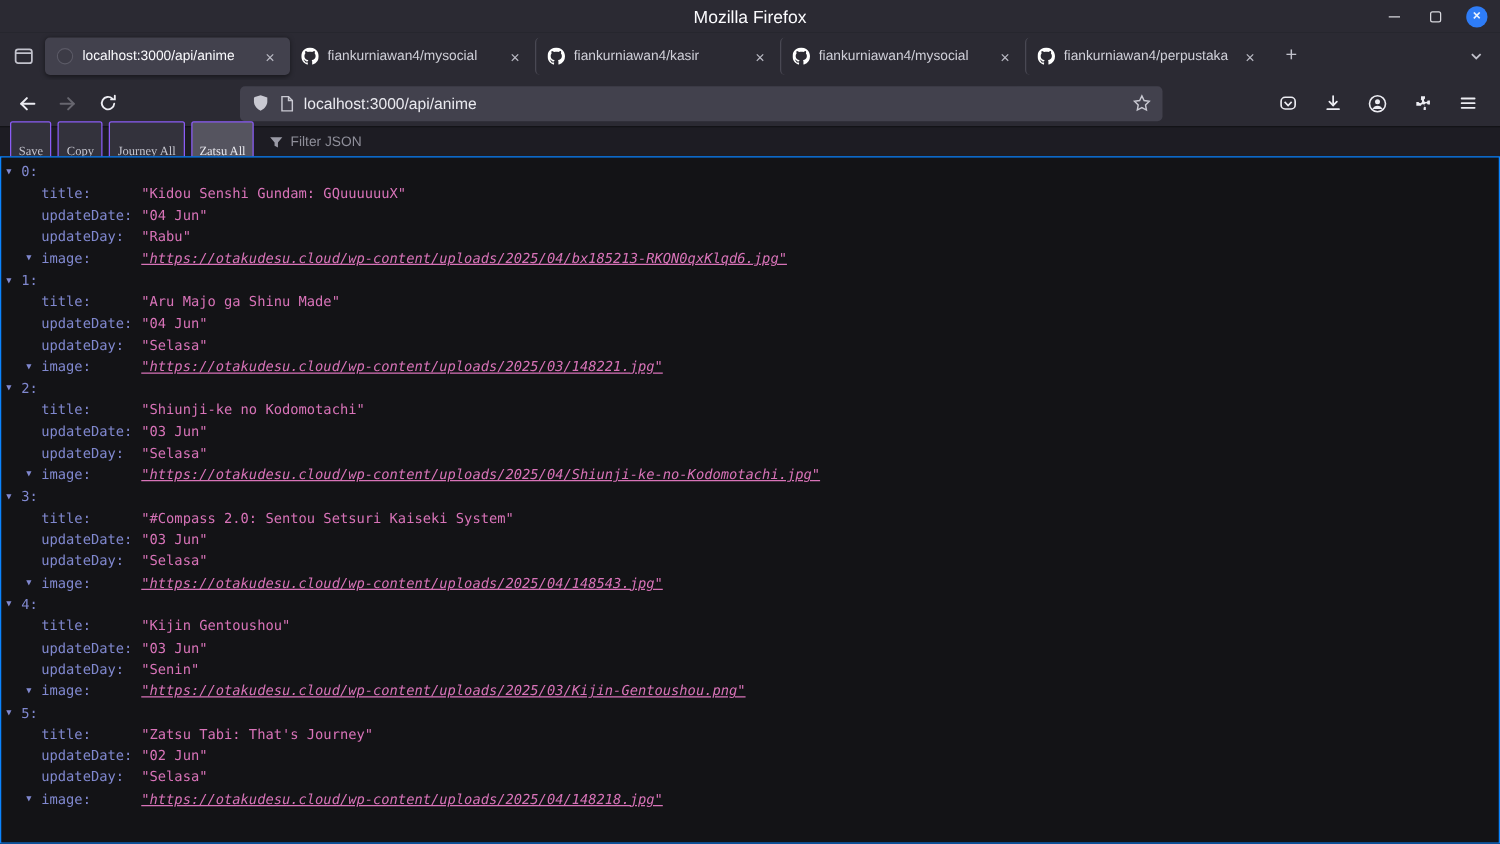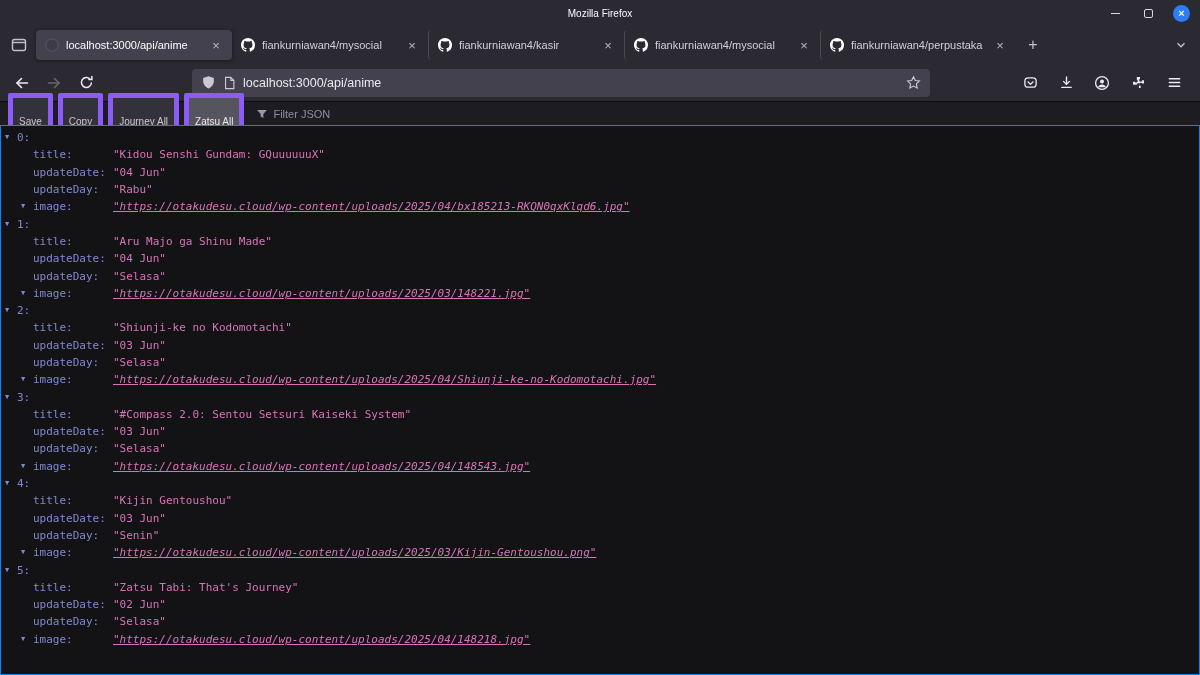--- a/index.html
+++ b/index.html
@@ -2,21 +2,21 @@
 <html style="--accent-blue: #0a84ff; --json-key: #8088cf; --json-string: #d873b8;"><head>
 <meta charset="utf-8">
 <style>
   *{margin:0;padding:0;box-sizing:border-box}
   html,body{width:1200px;height:675px;overflow:hidden}
   body{background:#1c1b22;font-family:"Liberation Sans",sans-serif;font-size:11px;color:#fbfbfe}
   .window{display:flex;flex-direction:column;width:1200px;height:675px}
 
   
   .titlebar{height:26px;background:#2b2a33;display:flex;align-items:center;justify-content:center;position:relative;flex:0 0 auto}
-  .titlebar-title{font-size:10px;color:#fbfbfe}
+  .titlebar-title{font-size:14px;color:#fbfbfe}
   .win-controls{position:absolute;right:10px;top:0;height:100%;display:flex;align-items:center;gap:16px}
   .wc{width:17px;height:17px;display:flex;align-items:center;justify-content:center;cursor:default}
   .wc-line{width:9px;border-top:1.5px solid #d8d8de}
   .wc-box{width:9px;height:9px;border:1.5px solid #d8d8de;border-radius:2px}
   .wc.close{border-radius:50%;background:#2e7cf6;color:#eaf2ff;font-size:11px;line-height:1;font-weight:bold}
 
   
   .tabstrip{height:38px;background:#2b2a33;display:flex;align-items:center;padding:0 6px;flex:0 0 auto}
   .iconbtn{width:26px;height:26px;border-radius:4px;display:flex;align-items:center;justify-content:center;color:#c2c2cc;flex:0 0 auto}
   .tabs{display:flex;align-items:center;height:100%;margin-left:4px}
@@ -37,21 +37,21 @@
   .url-text{flex:1;color:#e9e9ef;font-size:12.5px;white-space:nowrap;overflow:hidden}
   .nav-right{margin-left:auto;display:flex;align-items:center;gap:4px}
 
   
   .viewer-tabbar{height:25px;background:#18171d;display:flex;align-items:stretch;padding:0 2px;flex:0 0 auto}
   .vtab{padding:0 11px;display:flex;align-items:center;color:#b3b3bd;font-size:11px;position:relative;cursor:default}
   .vtab.active{color:#ffffff}
   .vtab.active::after{content:"";position:absolute;left:7px;right:7px;bottom:0;height:2px;background:var(--accent-blue,#0a84ff)}
   .viewer-toolbar{height:23px;background:#1d1c23;display:flex;align-items:center;padding:0 8px;flex:0 0 auto}
   .tbtns{display:flex;align-items:center;gap:5px}
-  .tbtn{background:#33323c;border:5px solid #8b5cf6;color:#c6c6cf;font-size:10px;font-family:Liberation Sans, sans-serif;border-radius:2px;padding:16px 6px;height:17px;line-height:15px;cursor:default}
+  .tbtn{background:#33323c;border:1px solid #8b5cf6;color:#c6c6cf;font-size:10px;font-family:Liberation Serif, serif;border-radius:2px;padding:16px 6px;height:17px;line-height:15px;cursor:default}
   .tbtn.lit{background:#55545f;color:#e9e9ef}
   .filter{display:flex;align-items:flex-end;gap:5px;margin-left:12px}
   .filter input{background:transparent;border:none;outline:none;color:#c6c6cf;font-size:11px;width:150px;font-family:"Liberation Sans",sans-serif}
   .filter input::placeholder{color:#8f8f9a}
 
   
   .content{flex:1;background:#131316;border:1px solid var(--accent-blue,#0a84ff);overflow:hidden;padding-top:3px;
            font-family:"DejaVu Sans Mono","Liberation Mono",monospace;font-size:11px}
   .jrow{height:17.3px;display:flex;align-items:center;white-space:pre}
   .jrow.idx{padding-left:4px}

